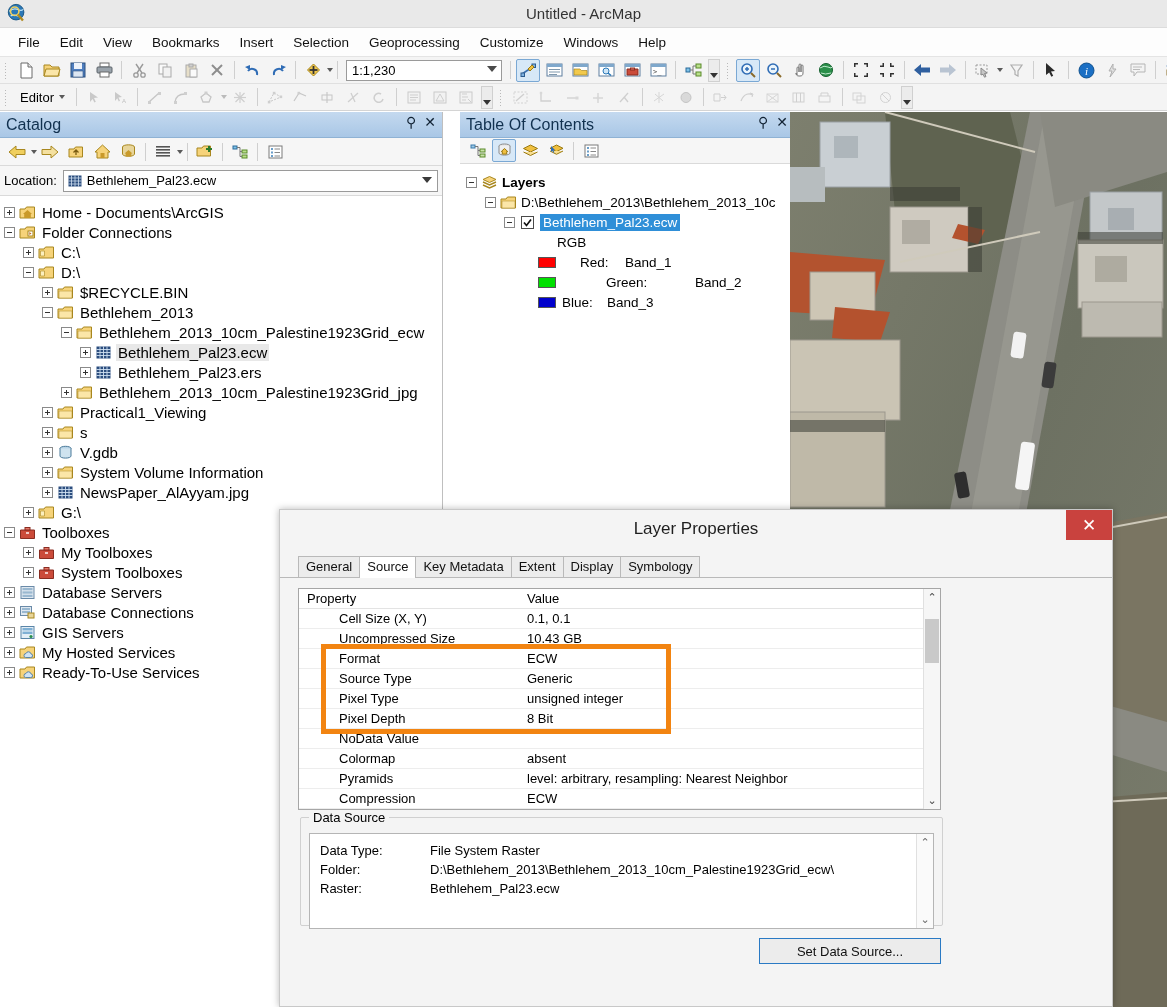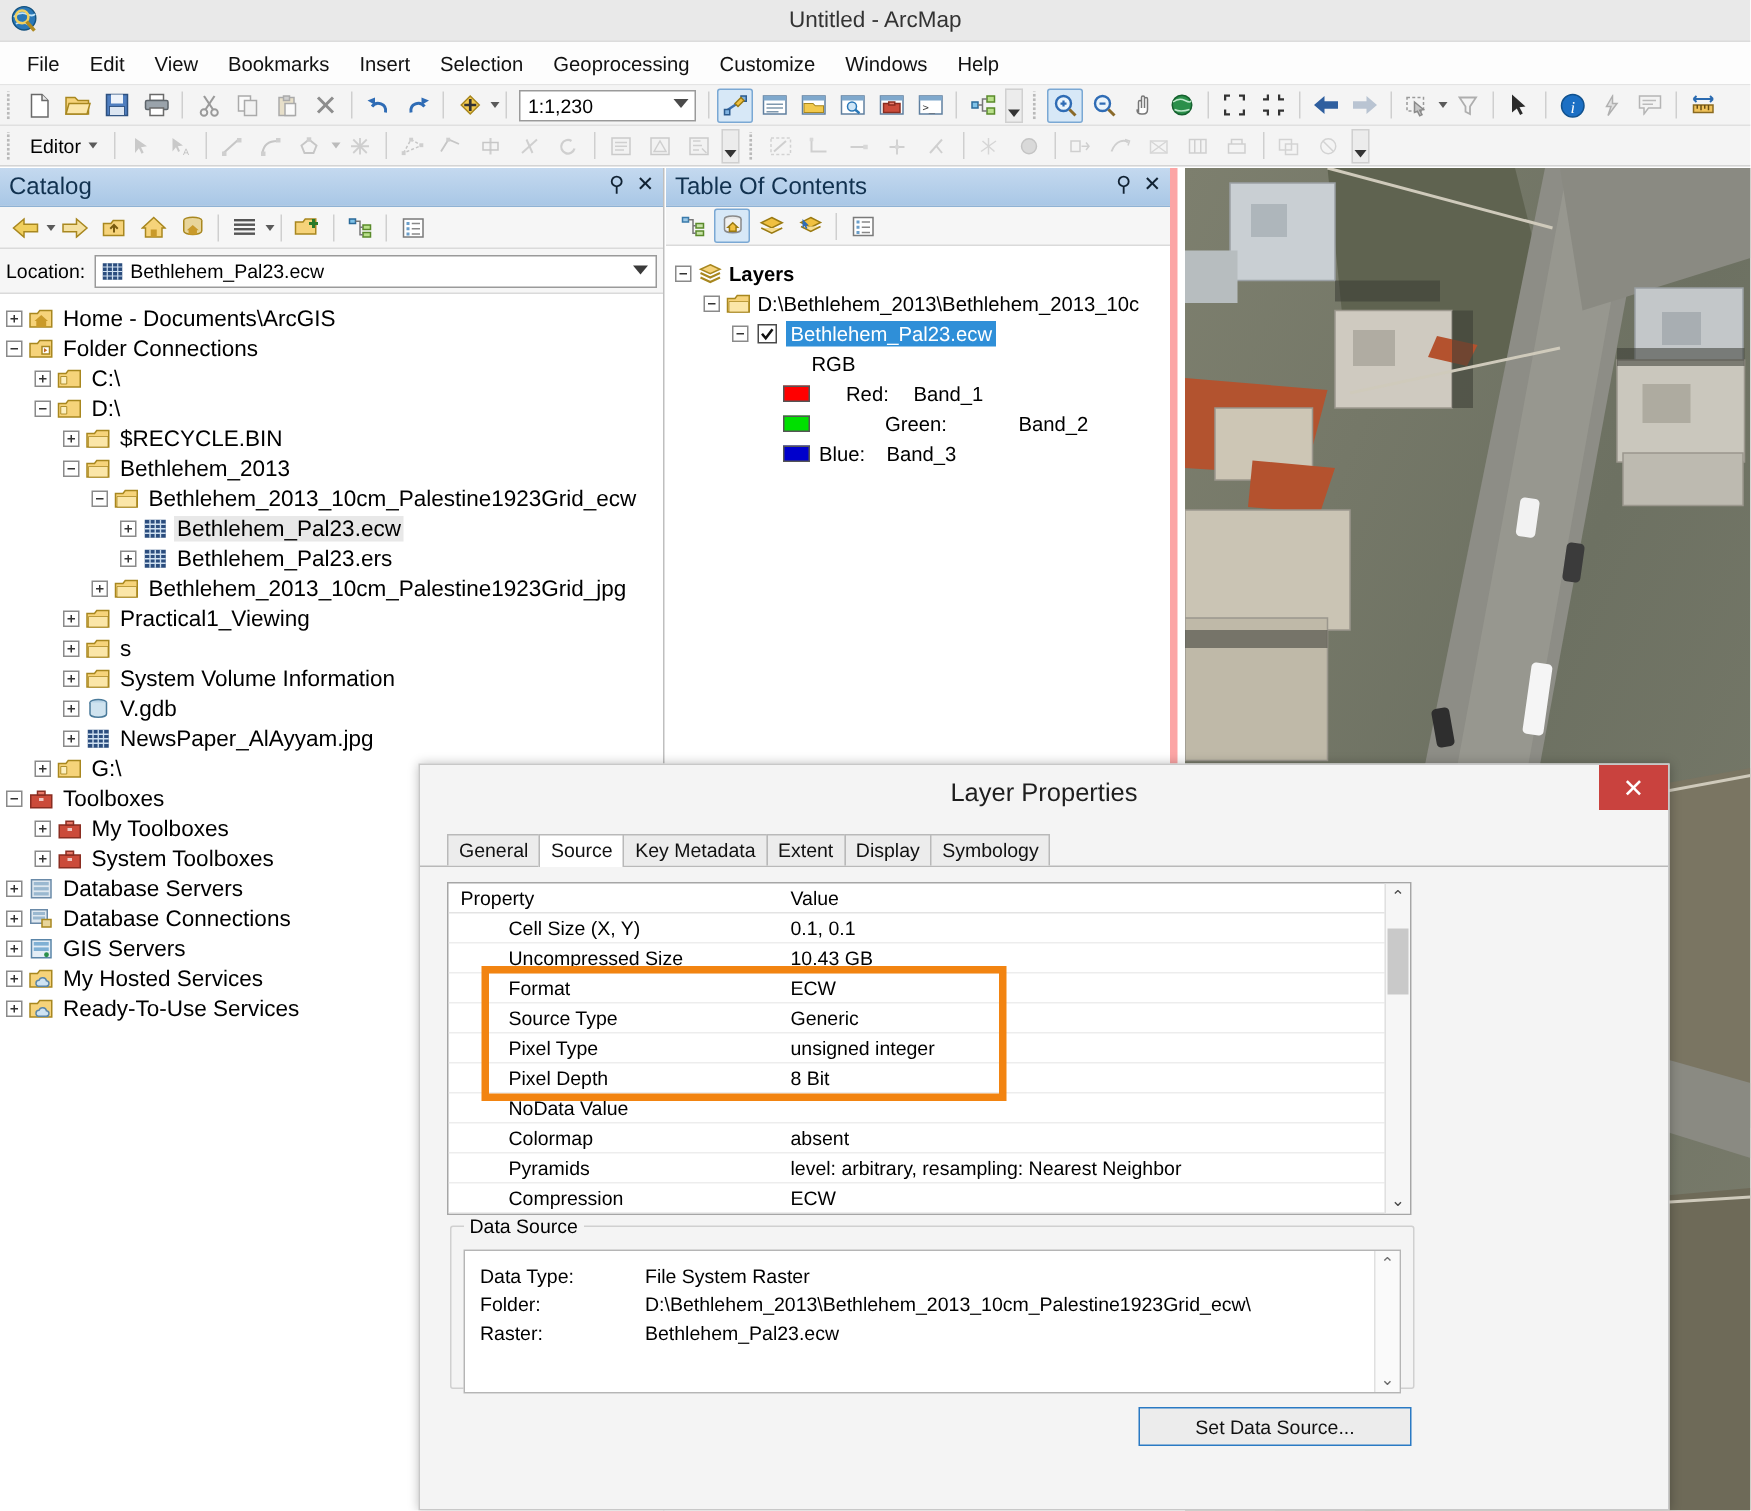--- a/index.html
+++ b/index.html
@@ -60,21 +60,21 @@
     border:1px solid transparent; border-radius:2px;
     position:relative;
   }
   .tbtn.active { border:1px solid #7aa8d4; background:#d7e8f7; }
   .sep { width:1px; height:18px; background:#cfcfcf; margin:0 4px; flex:0 0 auto;}
   .caret-sm {
     width:0;height:0;border-left:3px solid transparent;border-right:3px solid transparent;
     border-top:4px solid #5a5a5a; margin-left:1px; flex:0 0 auto;
   }
   .scale-box {
-    width:118px; height:21px; margin:1px 4px; background:#fff;
+    width:156px; height:21px; margin:1px 4px; background:#fff;
     border:1px solid #9a9a9a; display:flex; align-items:center;
     font-size:13px; padding-left:5px; flex:0 0 auto; position:relative;
   }
   .scale-box .dd {
     position:absolute; right:4px; top:5px;
     width:0;height:0;border-left:5px solid transparent;border-right:5px solid transparent;
     border-top:6px solid #4a4a4a;
   }
   .editor-btn {
     height:22px; padding:0 6px; display:flex; align-items:center; gap:4px;
@@ -135,22 +135,22 @@
   .exp::before{ content:""; position:absolute; left:2px; top:4px; width:5px; height:1px; background:#333;}
   .exp.plus::after{ content:""; position:absolute; left:4px; top:2px; width:1px; height:5px; background:#333;}
   .exp.none { border:none; background:transparent; }
   .exp.none::before{display:none;}
   .ticon { width:17px; height:15px; margin-right:4px; flex:0 0 auto; }
   .tlabel { padding:0 2px; }
   .tlabel.sel { background:#e8e8e8; }
 
   
   .toc {
-    position:absolute; left:444px; top:112px; width:341px; height:398px;
-    background:#fff; border-right:5px solid #fca5a5;
+    position:absolute; left:460px; top:112px; width:341px; height:398px;
+    background:#fff; border-right:7px solid #fca5a5;
   }
   .toc-toolbar {
     height:26px; background:#f6f6f6; border-bottom:1px solid #dadada;
     display:flex; align-items:center; padding-left:5px;
   }
   .toc-tree { padding:8px 0 0 6px; font-size:13.5px; }
 
   
   .map {
     position:absolute; left:790px; top:112px; width:377px; height:895px;
@@ -934,32 +934,32 @@
           <span class="exp plus"></span>
           <svg width="17" height="15" viewBox="0 0 17 15" class="ticon">
             <path d="M1 13V4h5l1.5-2h8v11z" fill="#f6d37a" stroke="#a8871f"></path>
             <path d="M2 6h13v7H2z" fill="#fbe6a8" stroke="#a8871f" stroke-width=".5"></path>
           </svg>
           <span class="tlabel">s</span>
         </div>
         <div class="trow" style="padding-left: 38px;">
           <span class="exp plus"></span>
           <svg width="17" height="15" viewBox="0 0 17 15" class="ticon">
-            <path d="M1 13V4h5l1.5-2h8v11z" fill="#f6d37a" stroke="#a8871f"></path>
-            <path d="M2 6h13v7H2z" fill="#fbe6a8" stroke="#a8871f" stroke-width=".5"></path>
-          </svg>
-          <span class="tlabel">System Volume Information</span>
-        </div>
-        <div class="trow" style="padding-left: 38px;">
-          <span class="exp plus"></span>
-          <svg width="17" height="15" viewBox="0 0 17 15" class="ticon">
             <ellipse cx="8.5" cy="3.4" rx="5.5" ry="2.1" fill="#b9d4e6" stroke="#4a7a9a"></ellipse>
             <path d="M3 3.4v7.6c0 1.2 2.5 2.1 5.5 2.1s5.5-.9 5.5-2.1V3.4" fill="#cfe3ef" stroke="#4a7a9a"></path>
           </svg>
           <span class="tlabel">V.gdb</span>
+        </div>
+        <div class="trow" style="padding-left: 38px;">
+          <span class="exp plus"></span>
+          <svg width="17" height="15" viewBox="0 0 17 15" class="ticon">
+            <path d="M1 13V4h5l1.5-2h8v11z" fill="#f6d37a" stroke="#a8871f"></path>
+            <path d="M2 6h13v7H2z" fill="#fbe6a8" stroke="#a8871f" stroke-width=".5"></path>
+          </svg>
+          <span class="tlabel">System Volume Information</span>
         </div>
         <div class="trow" style="padding-left: 38px;">
           <span class="exp plus"></span>
           <svg width="17" height="15" viewBox="0 0 17 15" class="ticon">
             <rect x="1.5" y="1.5" width="14" height="12" fill="#2b4d7e"></rect>
             <g stroke="#cfe0f0" stroke-width="0.9">
               <line x1="1.5" y1="4.5" x2="15.5" y2="4.5"></line>
               <line x1="1.5" y1="7.5" x2="15.5" y2="7.5"></line>
               <line x1="1.5" y1="10.5" x2="15.5" y2="10.5"></line>
               <line x1="5" y1="1.5" x2="5" y2="13.5"></line>

